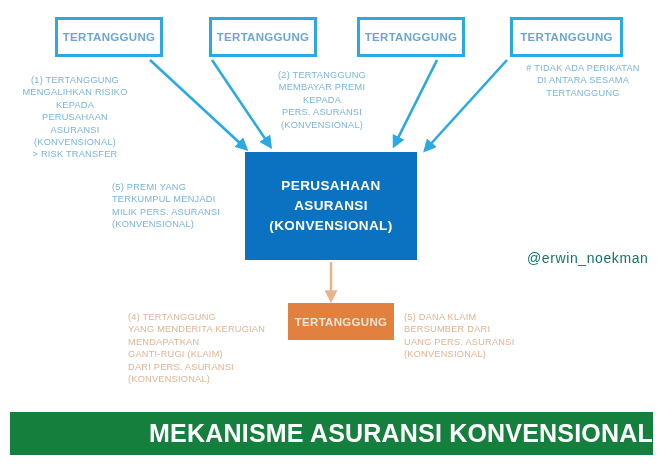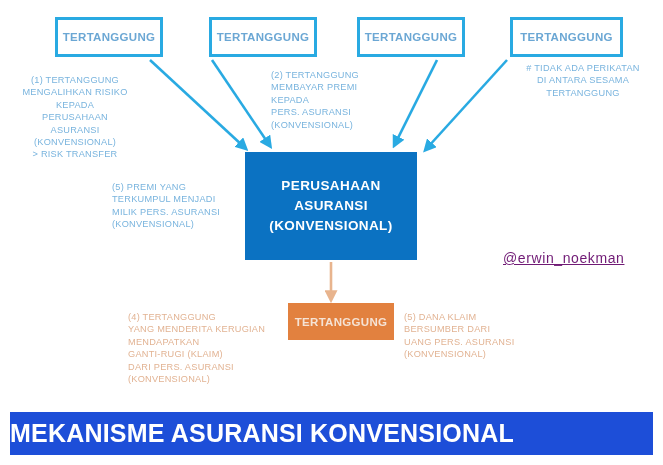--- a/index.html
+++ b/index.html
@@ -80,49 +80,48 @@
     position: absolute;
     font-size: 9.2px;
     line-height: 12.4px;
     letter-spacing: 0.25px;
     white-space: pre-line;
   }
   .cap-blue  { color: #79B4DE; }
   .cap-orange{ color: #E2B393; }
 
   .cap1 { left: 10px;  top: 74px;  width: 130px; text-align: center; }
-  .cap2 { left: 271px; top: 69px;  width: 128px; }
+  .cap2 { left: 258px; top: 69px;  width: 128px; text-align: center; }
   .cap3 { left: 112px; top: 181px; width: 130px; text-align: left; }
   .cap4 { left: 508px; top: 62px;  width: 150px; text-align: center; }
   .cap5 { left: 128px; top: 311px; width: 160px; text-align: left; }
   .cap6 { left: 404px; top: 311px; width: 140px; text-align: left; }
 
   
   .watermark {
     position: absolute;
-    left: 503px;
+    left: 527px;
     top: 250px;
-    color: #701a75;
+    color: #0f766e;
     font-size: 14px;
     letter-spacing: 0.6px;
     font-weight: normal;
-    text-decoration: underline;
   }
 
   
   .banner {
     position: absolute;
     left: 10px;
     top: 412px;
     width: 643px;
     height: 43px;
-    background: #1d4ed8;
-    display: flex;
-    align-items: center;
-    justify-content: flex-start;
+    background: #15803d;
+    display: flex;
+    align-items: center;
+    justify-content: flex-end;
   }
   .banner-title {
     color: #ffffff;
     font-weight: bold;
     font-size: 25px;
     letter-spacing: 0.2px;
     white-space: nowrap;
   }
 
   

